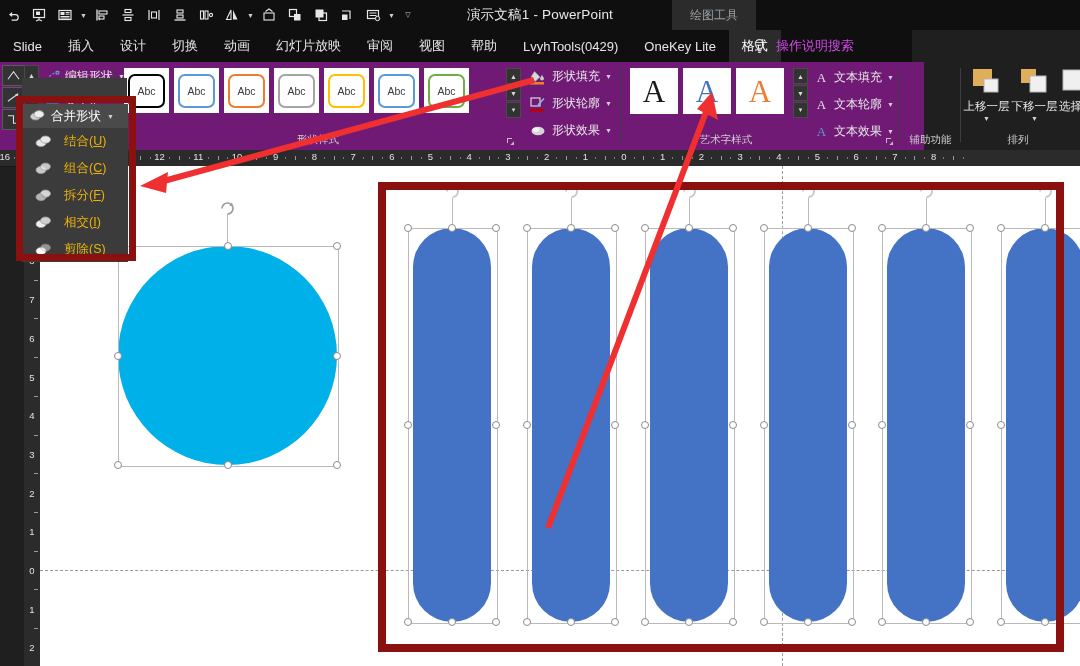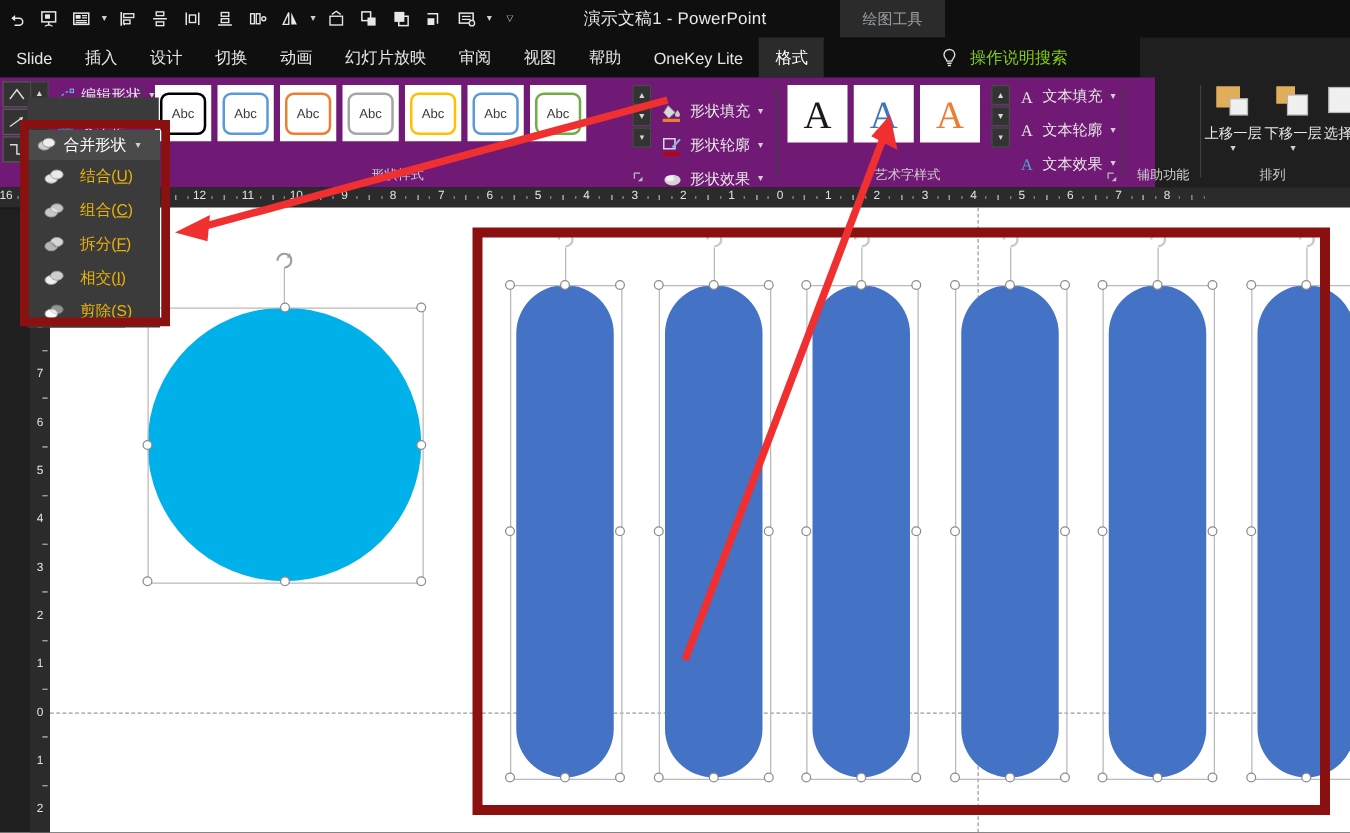--- a/index.html
+++ b/index.html
@@ -21,21 +21,21 @@
 
   
   .ctx-tab-wrap{position:absolute;left:672px;top:0px;width:84px;height:30px;background:#2b2b2b;display:flex;align-items:center;justify-content:center;}
   .ctx-tab-wrap span{color:#9aa0a6;font-size:12px;}
 
   
   .tabstrip{position:absolute;left:0;top:30px;width:912px;height:32px;background:#0f0f0f;}
   .tabs{position:absolute;left:0;top:0;height:32px;display:flex;align-items:stretch;}
   .tab{padding:0 13px;display:flex;align-items:center;color:#e6e6e6;font-size:13px;white-space:nowrap;}
   .tab.active{background:#2b2b2b;color:#ffffff;}
-  .tellme{position:absolute;left:752px;top:0;height:32px;display:flex;align-items:center;gap:9px;color:#84cc16;font-size:13px;}
+  .tellme{position:absolute;left:752px;top:0;height:32px;display:flex;align-items:center;gap:9px;color:#d946ef;font-size:13px;}
   .bulb{width:15px;height:17px;display:block;}
 
   
   .ribbon{position:absolute;left:0;top:62px;width:924px;height:88px;background:#701a75;border-bottom:1px solid #141414;}
   .rgroup{position:absolute;top:0;height:88px;}
   .rsep{position:absolute;top:6px;width:1px;height:74px;background:#3e3e3e;}
   .glabel{position:absolute;bottom:3px;width:100%;text-align:center;color:#cfcfcf;font-size:10.5px;}
   .dlaunch{position:absolute;bottom:3px;color:#bdbdbd;font-size:9px;}
 
   
@@ -48,21 +48,21 @@
   .caret{font-size:7px;color:#d0d0d0;line-height:1;}
 
   
   .gallery{position:absolute;left:0;top:6px;display:flex;gap:5px;}
   .gthumb{width:45px;height:45px;background:#ffffff;display:flex;align-items:center;justify-content:center;}
   .gchip{width:33px;height:30px;border-radius:7px;border:2px solid #000;display:flex;align-items:center;justify-content:center;font-size:10.5px;color:#3a3a3a;background:#fff;}
   .gscroll{position:absolute;top:6px;width:13px;}
   .gscroll div{width:13px;height:14px;border:1px solid #4a4a4a;background:#333;display:flex;align-items:center;justify-content:center;color:#d8d8d8;font-size:7px;margin-bottom:1px;}
 
   
-  .sfx{position:absolute;display:flex;align-items:center;gap:5px;color:#e8e8e8;font-size:12px;white-space:nowrap;margin-top:13px;}
+  .sfx{position:absolute;display:flex;align-items:center;gap:5px;color:#e8e8e8;font-size:12px;white-space:nowrap;}
   .sfx .sico{width:17px;height:16px;display:flex;align-items:flex-end;justify-content:center;position:relative;}
 
   
   .wa-thumb{width:48px;height:46px;background:#fff;display:flex;align-items:center;justify-content:center;font-size:31px;font-family:"Liberation Serif",serif;line-height:1;}
   .watxt{position:absolute;display:flex;align-items:center;gap:5px;color:#e8e8e8;font-size:12px;white-space:nowrap;}
   .watxt .wico{width:15px;height:16px;display:flex;align-items:center;justify-content:center;font-size:13px;font-family:"Liberation Serif",serif;}
 
   
   .bigbtn{position:absolute;display:flex;flex-direction:column;align-items:center;color:#e9e9e9;font-size:11.5px;line-height:13px;text-align:center;}
 
@@ -220,20 +220,21 @@
     <div class="tabs">
       <div class="tab">Slide</div>
       <div class="tab">插入</div>
       <div class="tab">设计</div>
       <div class="tab">切换</div>
       <div class="tab">动画</div>
       <div class="tab">幻灯片放映</div>
       <div class="tab">审阅</div>
       <div class="tab">视图</div>
       <div class="tab">帮助</div>
+      <div class="tab">LvyhTools(0429)</div>
       <div class="tab">OneKey Lite</div>
       <div class="tab active">格式</div>
     </div>
     <div class="tellme">
       <span class="bulb">
         <svg width="15" height="17" viewBox="0 0 15 17">
             <path d="M7.5 1.6c2.5 0 4.3 1.9 4.3 4.2 0 1.7-1 2.7-1.7 3.6-.4.5-.6 1-.6 1.5H5.5c0-.5-.2-1-.6-1.5C4.2 8.5 3.2 7.5 3.2 5.8c0-2.3 1.8-4.2 4.3-4.2z" fill="none" stroke="#dcdcdc" stroke-width="1.1"></path>
             <path d="M5.7 12.6h3.6M6.2 14.4h2.6" stroke="#dcdcdc" stroke-width="1.1"></path>
           </svg>
       </span>

